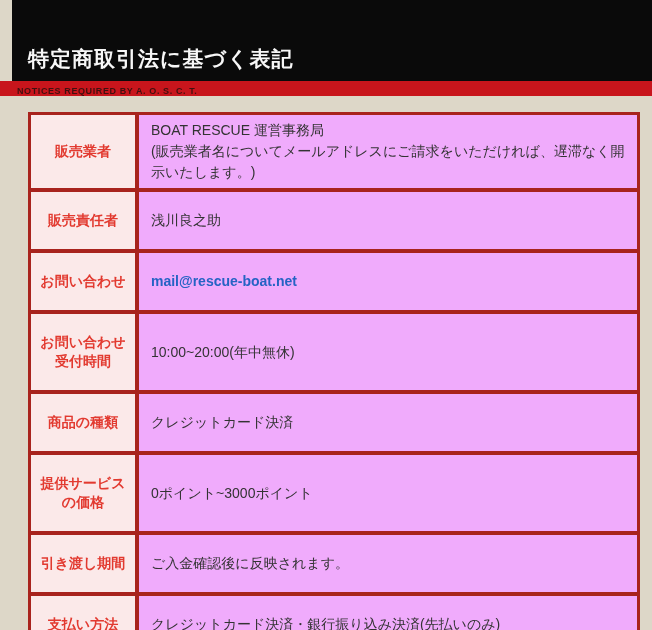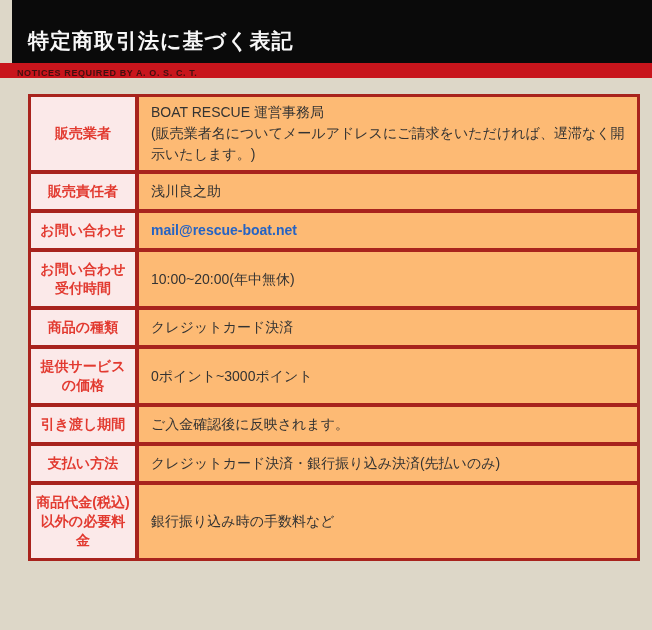--- a/index.html
+++ b/index.html
@@ -9,21 +9,21 @@
   }
   *{margin:0;padding:0;box-sizing:border-box;}
   html,body{width:652px;height:630px;overflow:hidden;}
   body{
     background:var(--page-bg);
     font-family:"Liberation Sans","DejaVu Sans",sans-serif;
   }
   .header{
     margin-left:12px;
     background:var(--header-bg);
-    height:63px;
+    height:81px;
     display:flex;
     align-items:flex-end;
   }
   .header h1{
     color:var(--title);
     font-size:21px;
     font-weight:bold;
     padding:0 0 8px 16px;
     letter-spacing:1px;
   }
@@ -49,26 +49,26 @@
   }
   table.notice th{
     width:108px;
     background:var(--label-bg);
     color:var(--label-text);
     font-size:14px;
     font-weight:bold;
     text-align:center;
     vertical-align:middle;
     border:2px solid var(--border);
-    padding:8px 3px;
+    padding:19px 3px;
     line-height:19px;
     white-space:pre-line;
   }
   table.notice td{
-    background:#fdba74;
+    background:#f0abfc;
     color:var(--value-text);
     font-size:14px;
     border:2px solid var(--border);
     padding:5px 10px 5px 12px;
     line-height:21px;
     vertical-align:middle;
     white-space:pre-line;
   }
   table.notice td a{
     color:var(--link);

